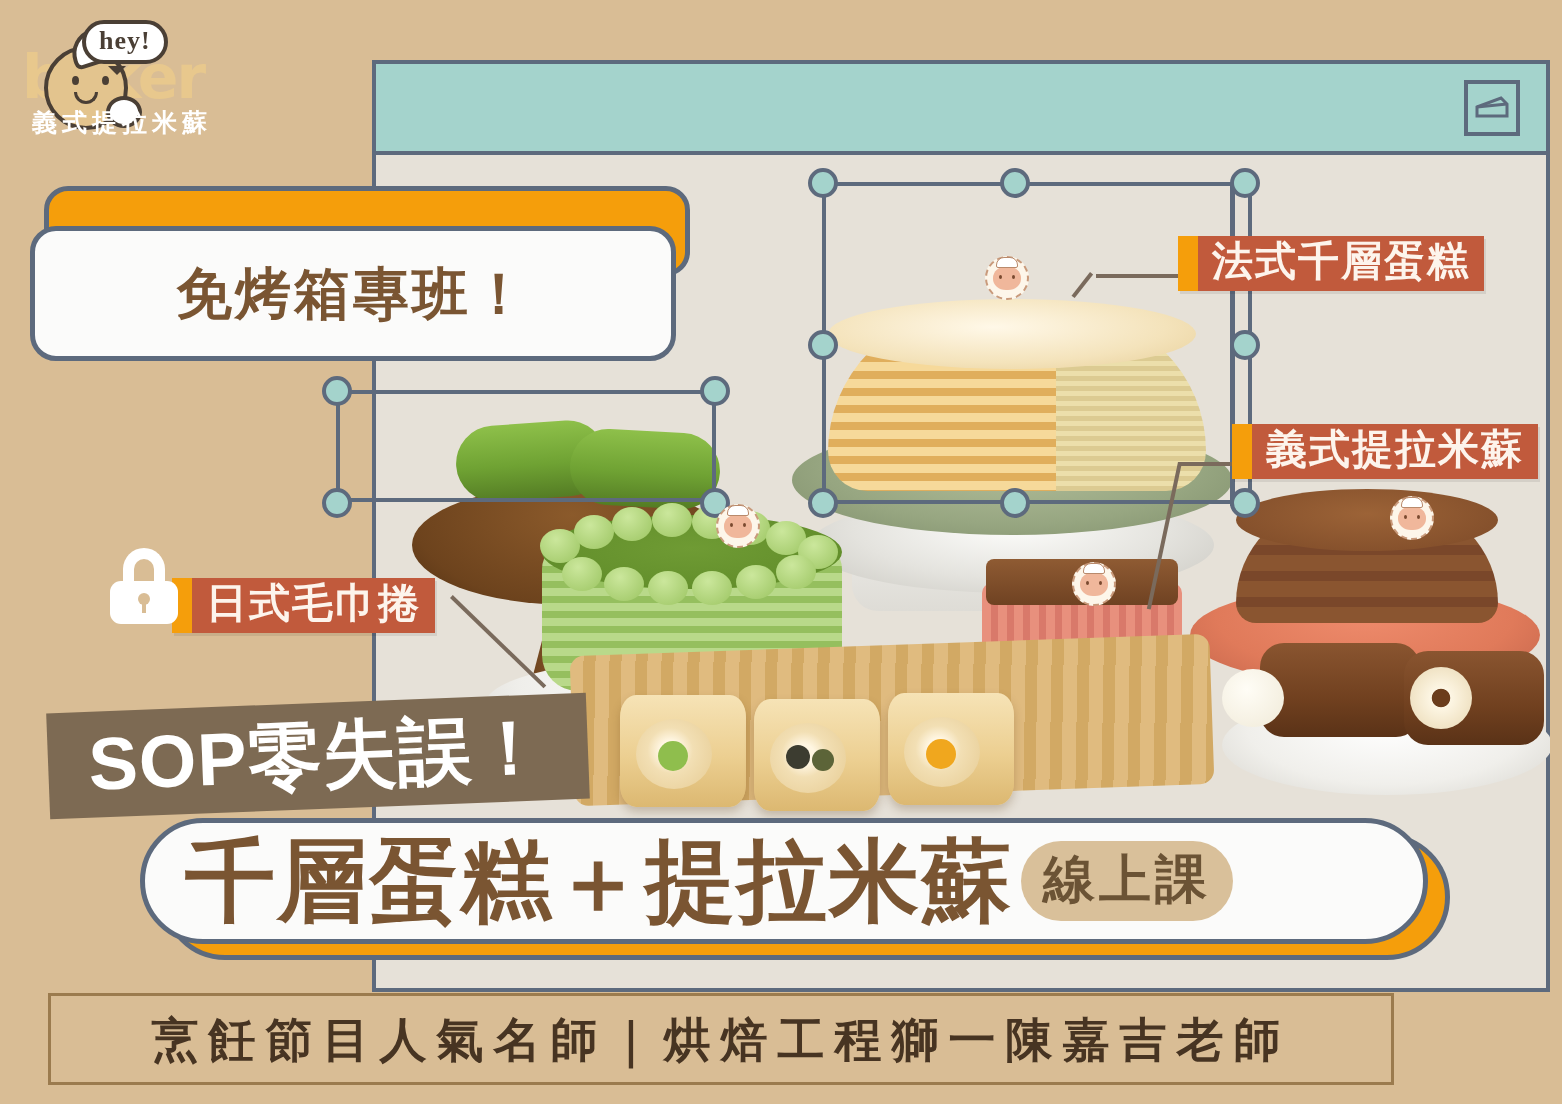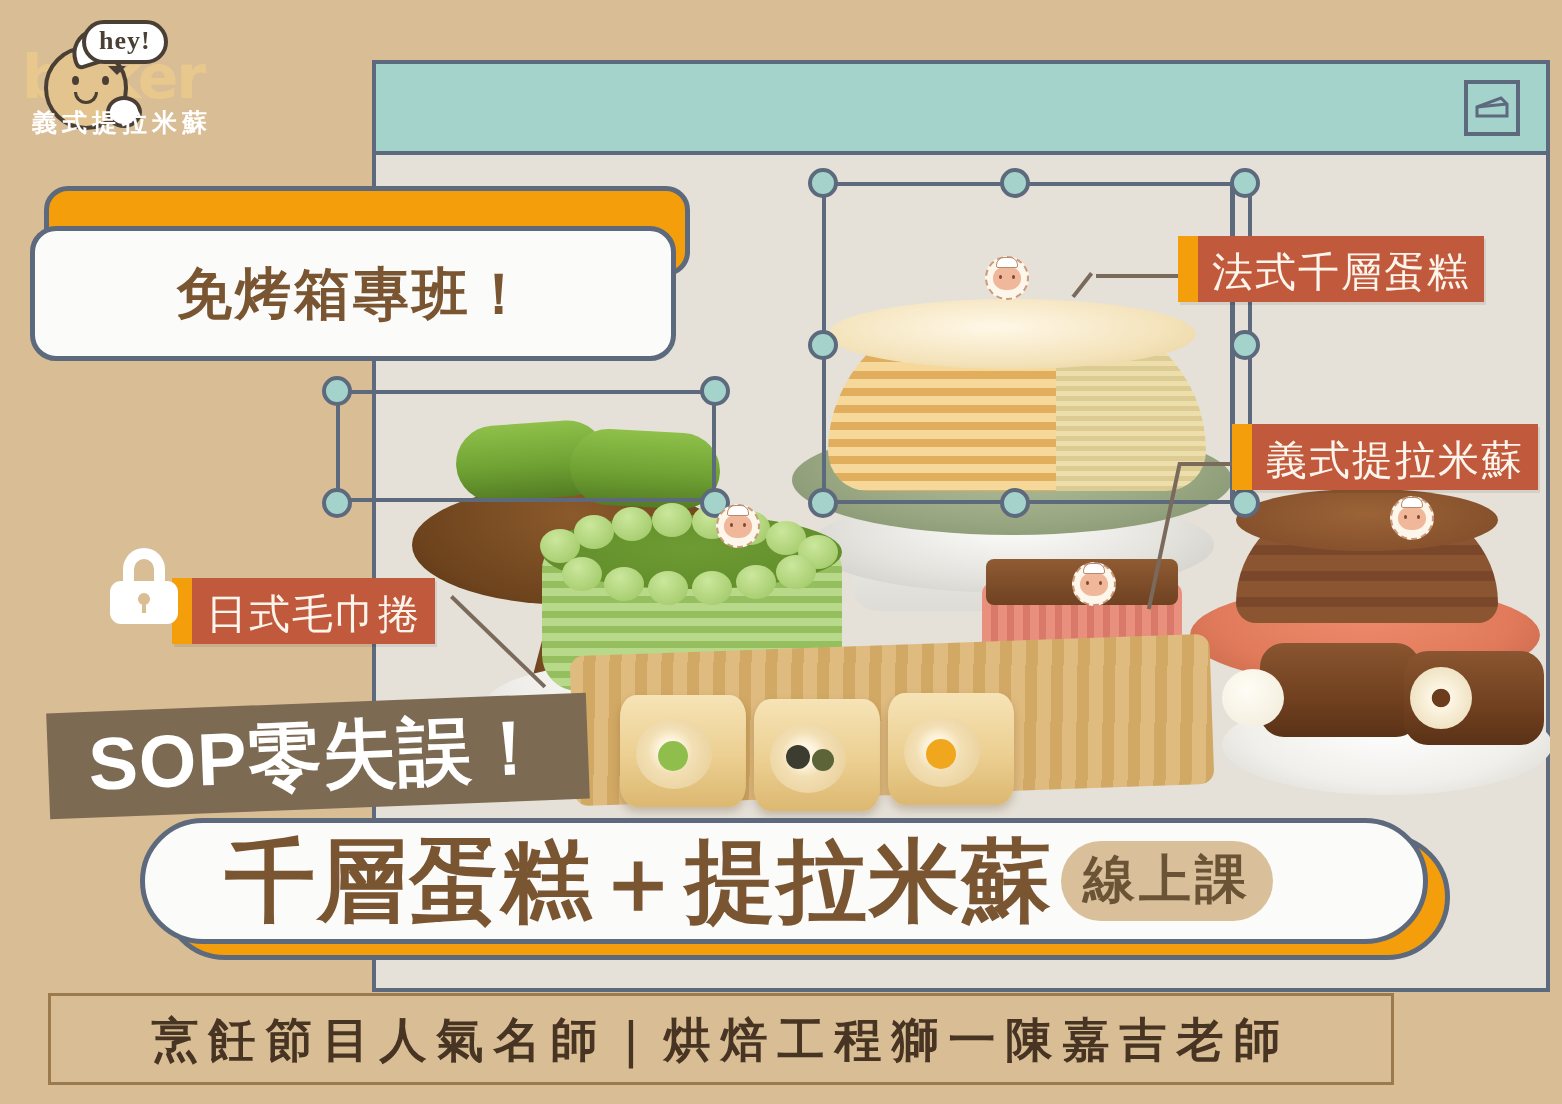--- a/index.html
+++ b/index.html
@@ -246,22 +246,22 @@
   }
   .chef .e{position:absolute;top:9px;width:3px;height:4px;background:#7a4a30;border-radius:50%;}
 
   
   .tag{
     position:absolute; display:flex; align-items:stretch; z-index:8;
     box-shadow:2px 3px 0 rgba(0,0,0,.08);
   }
   .tag .bar{ width:20px; background:#f59e0b; }
   .tag .txt{
-    background:#c15a3c; color:#fdf4ec; padding:16px 14px 9px;
-    font-size:41px; font-weight:400; letter-spacing:2px; line-height:1; white-space:nowrap;
+    background:#c15a3c; color:#fdf4ec; padding:5px 14px 9px;
+    font-size:41px; font-weight:700; letter-spacing:2px; line-height:1; white-space:nowrap;
   }
 
   
   .leader{ position:absolute; background:#7a6a5c; z-index:7;}
 
   
   .lock{ position:absolute; left:110px; top:548px; width:68px; height:76px; z-index:9;}
   .lock .shackle{
     position:absolute; left:13px; top:0; width:42px;height:42px;
     border:11px solid #fff; border-bottom:none; border-radius:21px 21px 0 0;
@@ -309,21 +309,20 @@
     background:#f59e0b; border:5px solid #5d6a7d; border-radius:70px;
   }
   .maintitle .white{
     position:absolute; left:0; top:0; width:1288px;height:126px;
     background:#fbfbfa; border:5px solid #5d6a7d; border-radius:68px;
     display:flex;align-items:center; padding-left:40px;
   }
   .maintitle .big{
     font-size:90px; font-weight:700; color:#7a5532; letter-spacing:2px; line-height:1;
     white-space:nowrap;
-    margin-left:40px;
   }
   .maintitle .pill{
     margin-left:8px; background:#d9c09a; color:#6b5335; border-radius:44px;
     font-size:52px; font-weight:700; padding:12px 22px 16px; letter-spacing:4px;
     line-height:1; white-space:nowrap;
   }
 
   
   .footer{
     position:absolute; left:48px; top:993px; width:1346px;height:92px; z-index:10;

